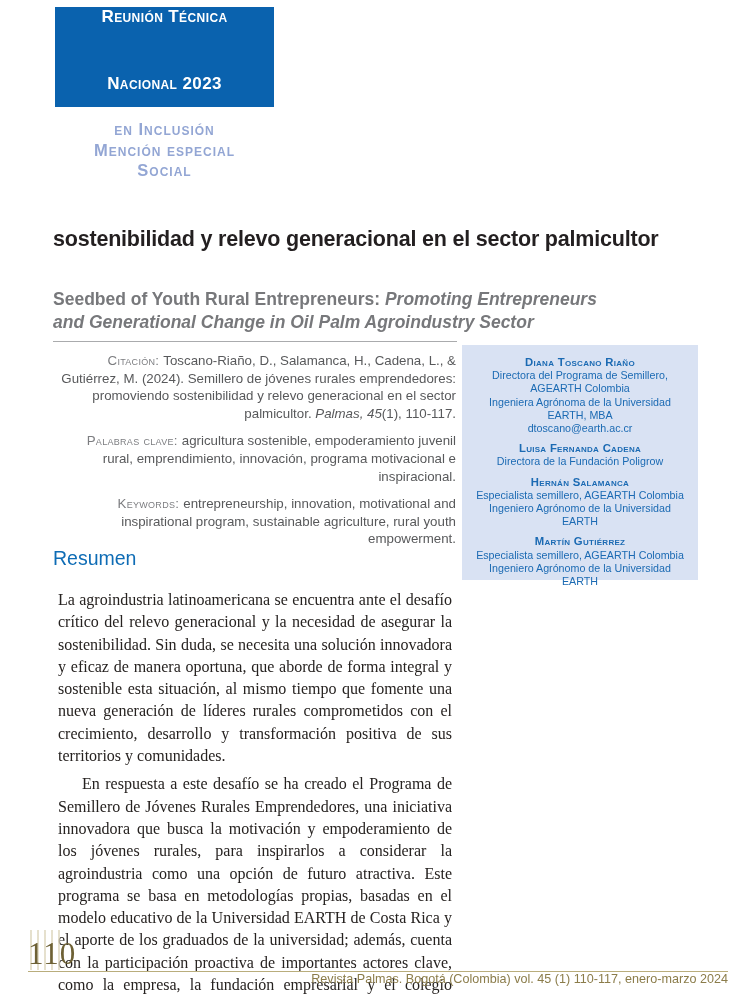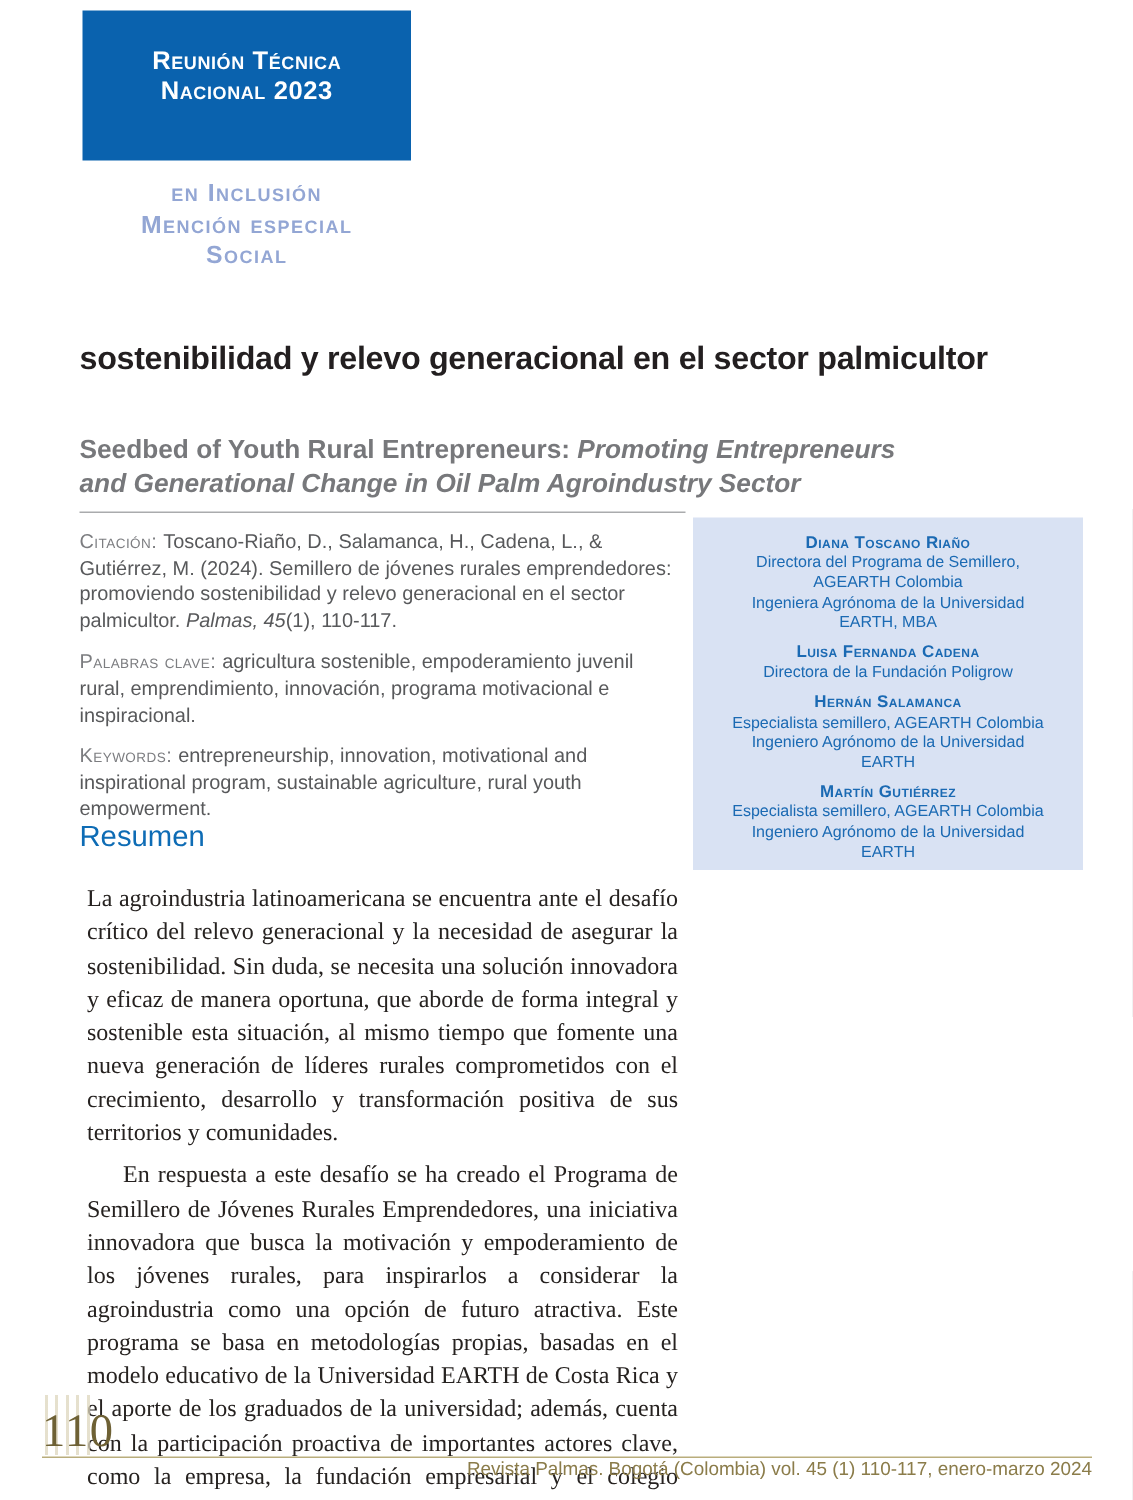--- a/index.html
+++ b/index.html
@@ -24,21 +24,21 @@
     margin:0 auto;
     background:#ffffff;
     font-family:"Liberation Sans", sans-serif;
     overflow:hidden;
   }
   
   .banner{
     position:absolute;left:55px;top:7px;width:219px;height:100px;
     background:var(--banner-blue);
     color:#ffffff;
-    display:flex;flex-direction:column;justify-content:center;align-items:center;
+    display:flex;flex-direction:column;justify-content:space-between;align-items:center;
     padding-bottom:13px;box-sizing:border-box;
     font-weight:bold;font-variant:small-caps;
     font-size:17px;line-height:20px;letter-spacing:.4px;
     text-align:center;
   }
   .mention{
     position:absolute;left:55px;top:119px;width:219px;
     color:var(--mention-blue);
     font-weight:bold;font-variant:small-caps;
     font-size:16.5px;line-height:20.5px;letter-spacing:1px;
@@ -58,28 +58,28 @@
   }
   .subtitle .it{font-style:italic;}
   .subtitle-rule{
     position:absolute;left:53px;top:341px;width:404px;height:1px;
     background:#aaabad;
   }
   
   .meta{
     position:absolute;left:53px;top:352px;width:403px;
     color:var(--meta-gray);
-    font-size:13.3px;line-height:17.6px;
+    font-size:13.3px;line-height:17.6px;text-align:right;
   }
   .meta p{margin:0 0 10px 0;}
   .meta-label{font-variant:small-caps;color:var(--meta-label-gray);letter-spacing:.3px;}
   .meta em{font-style:italic;}
   
   .authors{
-    position:absolute;left:462px;top:345px;width:260px;height:235px;
+    position:absolute;left:462px;top:345px;width:236px;height:235px;
     background:var(--box-bg);
     color:var(--box-text);
     box-sizing:border-box;padding:11px 12px;
     font-size:10.7px;line-height:13.2px;
     text-align:center;
   }
   .author{margin-top:7px;}
   .author:first-child{margin-top:0;}
   .author-name{
     font-weight:bold;font-variant:small-caps;
@@ -154,20 +154,21 @@
     <p><span class="meta-label">Keywords: </span><span>entrepreneurship, innovation, motivational and inspirational program, sustainable agriculture, rural youth empowerment.</span></p>
   </div>
 
   <aside class="authors">
     <div class="author">
       <div class="author-name">Diana Toscano Riaño</div>
       <div>Directora del Programa de Semillero,</div>
       <div>AGEARTH Colombia</div>
       <div>Ingeniera Agrónoma de la Universidad</div>
       <div>EARTH, MBA</div>
+      <div>dtoscano@earth.ac.cr</div>
     </div>
     <div class="author">
       <div class="author-name">Luisa Fernanda Cadena</div>
       <div>Directora de la Fundación Poligrow</div>
     </div>
     <div class="author">
       <div class="author-name">Hernán Salamanca</div>
       <div>Especialista semillero, AGEARTH Colombia</div>
       <div>Ingeniero Agrónomo de la Universidad</div>
       <div>EARTH</div>

